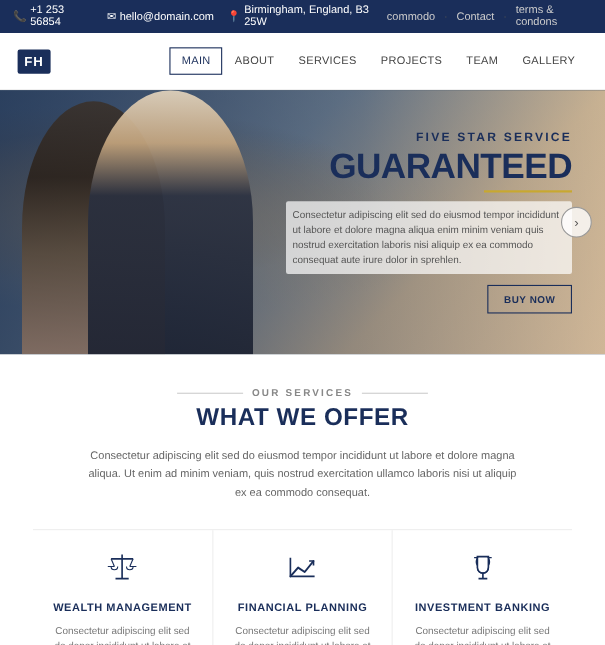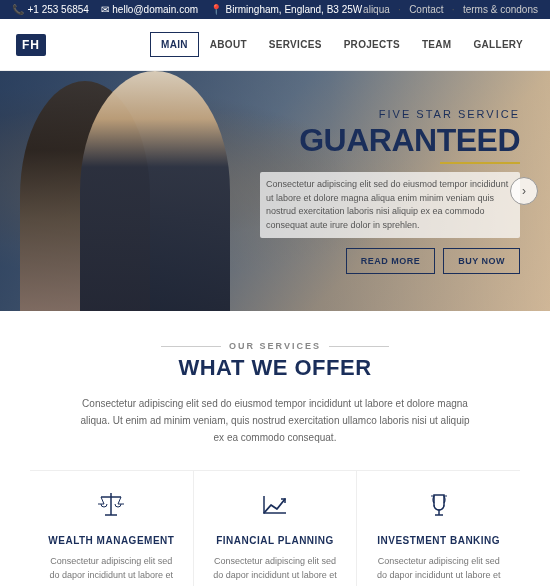--- a/index.html
+++ b/index.html
@@ -52,21 +52,21 @@
       display: flex;
       align-items: center;
       gap: 0;
       margin-left: auto;
       font-size: 11px;
     }
     .nav-item {
       padding: 6px 10px;
       color: #444;
       cursor: pointer;
-      font-weight: 700;
+      font-weight: 400;
       letter-spacing: 0.3px;
       text-transform: uppercase;
       font-size: 10px;
       border: 1px solid transparent;
     }
     .nav-item.active {
       border: 1px solid #1a2e5a;
       color: #1a2e5a;
     }
 
@@ -120,21 +120,21 @@
       right: 30px;
       top: 50%;
       transform: translateY(-50%);
       z-index: 10;
       text-align: right;
       max-width: 260px;
     }
     .hero-sub {
       font-size: 11px;
       color: #1a2e5a;
-      font-weight: 400;
+      font-weight: 700;
       letter-spacing: 2px;
       text-transform: uppercase;
       margin-bottom: 4px;
     }
     .hero-title {
       font-size: 32px;
       font-weight: 900;
       color: #1a2e5a;
       line-height: 1;
       letter-spacing: -0.5px;
@@ -274,21 +274,21 @@
     <span>
       <span>✉</span>
       <span>hello@domain.com</span>
     </span>
     <span>
       <span>📍</span>
       <span>Birmingham, England, B3 25W</span>
     </span>
   </div>
   <div class="top-bar-right">
-    <a>aliqua</a>
+    <a>commodo</a>
     <span class="sep">·</span>
     <a>Contact</a>
     <span class="sep">·</span>
     <a>terms &amp; condons</a>
   </div>
 </div>
 
 <div class="header">
   <div class="logo-area">
     <div class="logo-box">FH</div>
@@ -308,21 +308,20 @@
   <div class="hero-people"></div>
   <div class="hero-bg"></div>
   <div class="hero-person1"></div>
   <div class="hero-person2"></div>
   <div class="hero-content">
     <div class="hero-sub">FIVE STAR SERVICE</div>
     <div class="hero-title">GUARANTEED</div>
     <div class="hero-underline"></div>
     <div class="hero-desc">Consectetur adipiscing elit sed do eiusmod tempor incididunt ut labore et dolore magna aliqua enim minim veniam quis nostrud exercitation laboris nisi aliquip ex ea commodo consequat aute irure dolor in sprehlen.</div>
     <div class="hero-buttons">
-      <button class="hero-btn">READ MORE</button>
       <button class="hero-btn">BUY NOW</button>
     </div>
   </div>
   <div class="hero-arrow">›</div>
 </div>
 
 <div class="offer-section">
   <div class="offer-label">OUR SERVICES</div>
   <div class="offer-title">WHAT WE OFFER</div>
   <div class="offer-desc">Consectetur adipiscing elit sed do eiusmod tempor incididunt ut labore et dolore magna aliqua. Ut enim ad minim veniam, quis nostrud exercitation ullamco laboris nisi ut aliquip ex ea commodo consequat.</div>

